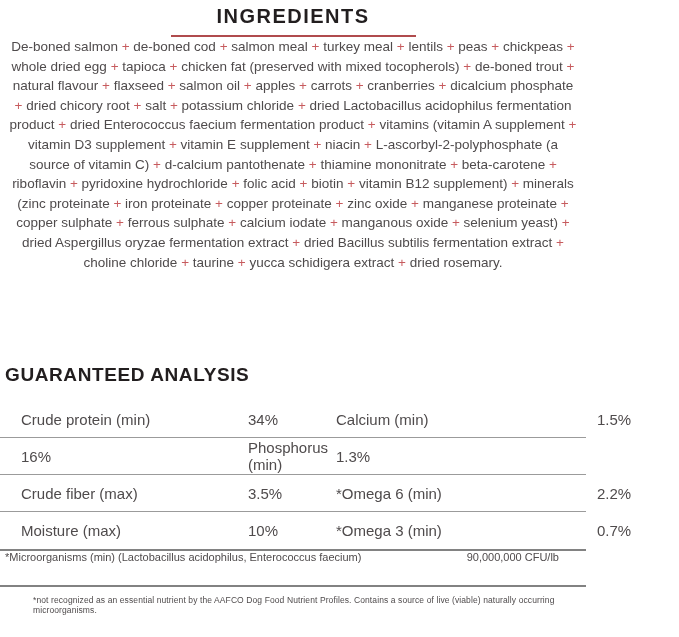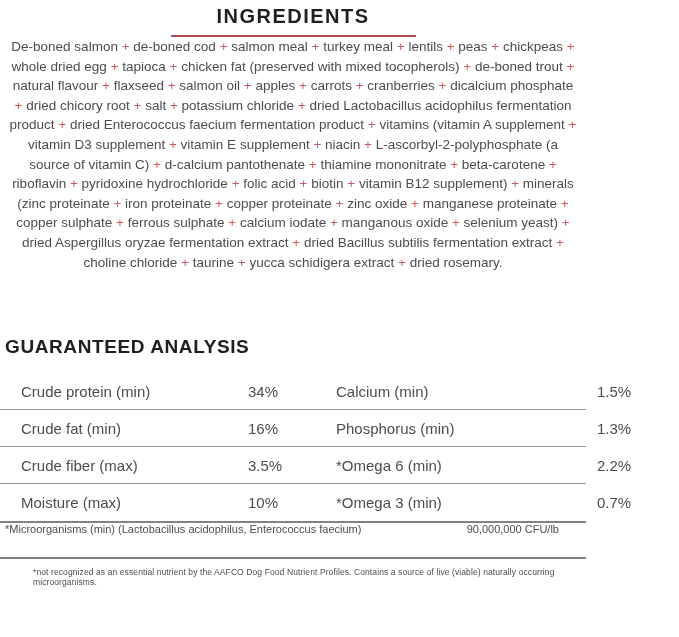--- a/index.html
+++ b/index.html
@@ -24,21 +24,21 @@
 
   .ingredients-text {
     padding:0 7px;
     text-align:center;
     font-size:13.5px; line-height:19.6px;
     color:var(--body-gray, #4f4b4c);
   }
   .plus { color:var(--plus-red, #c75b5e); }
 
   .ga-title {
-    margin-top:64px; padding-left:5px;
+    margin-top:92px; padding-left:5px;
     font-size:19px; font-weight:bold; letter-spacing:0.6px;
     color:var(--heading-black, #221e1f);
   }
 
   .analysis-table { margin-top:15px; }
   .arow {
     display:grid;
     grid-template-columns:227px 88px 261px 1fr;
     align-items:center;
     height:37px;
@@ -87,21 +87,20 @@
 
   <div class="analysis-table">
     <div id="analysis-rows">
         <div class="arow">
           <div>Crude protein (min)</div>
           <div>34%</div>
           <div>Calcium (min)</div>
           <div>1.5%</div>
         </div>
         <div class="arow">
-          <div>Crude fat (min)</div>
           <div>16%</div>
           <div>Phosphorus (min)</div>
           <div>1.3%</div>
         </div>
         <div class="arow">
           <div>Crude fiber (max)</div>
           <div>3.5%</div>
           <div>*Omega 6 (min)</div>
           <div>2.2%</div>
         </div>

